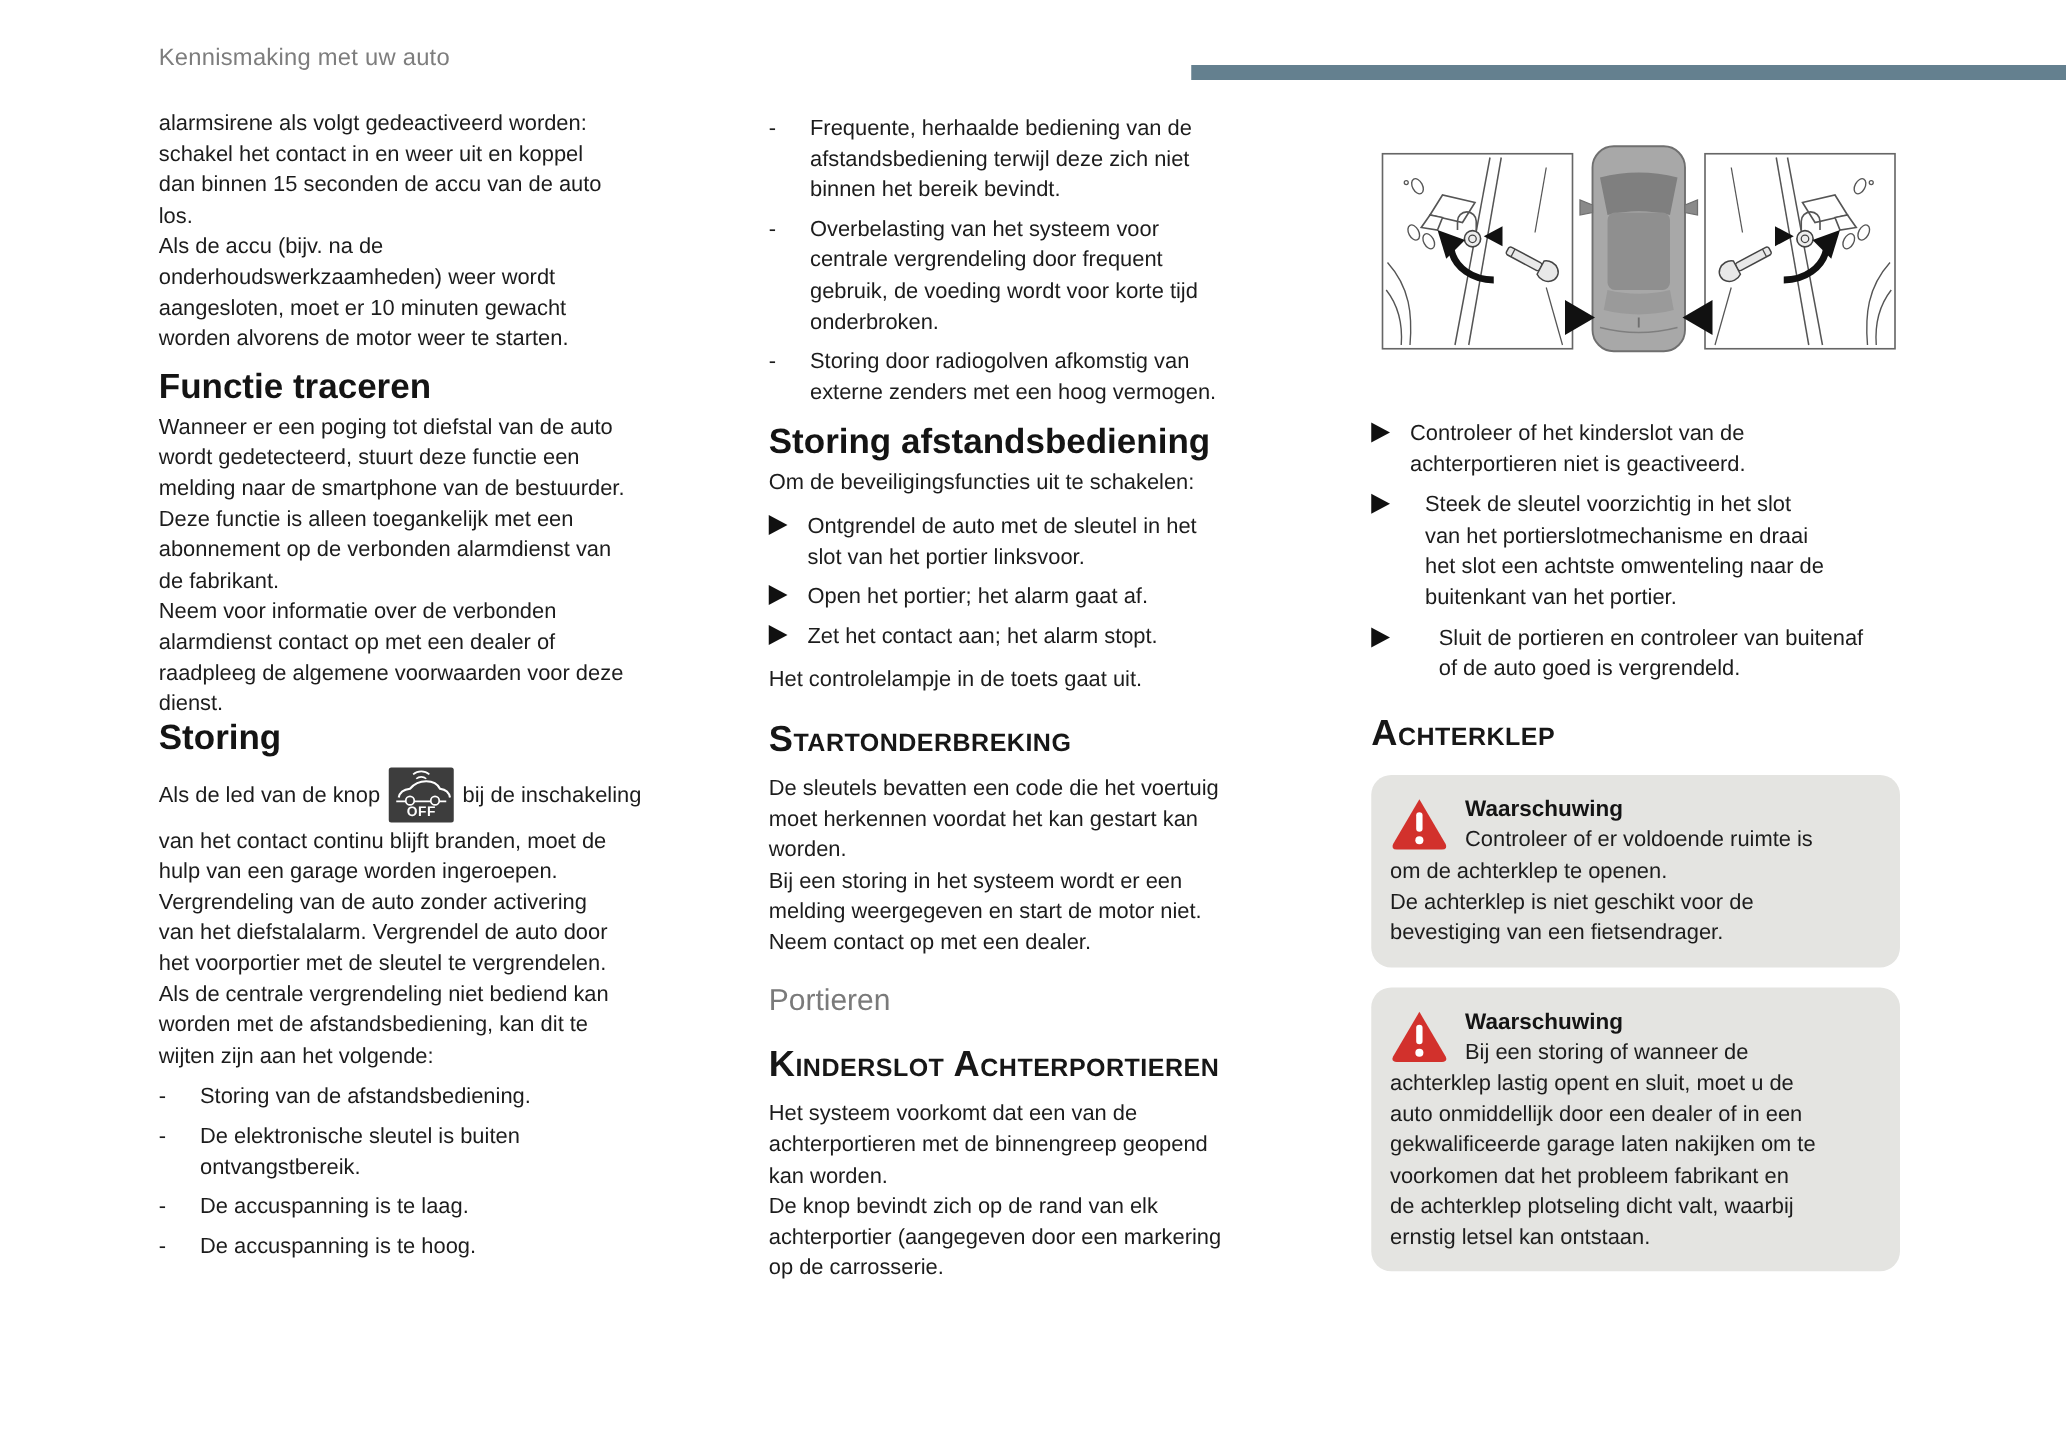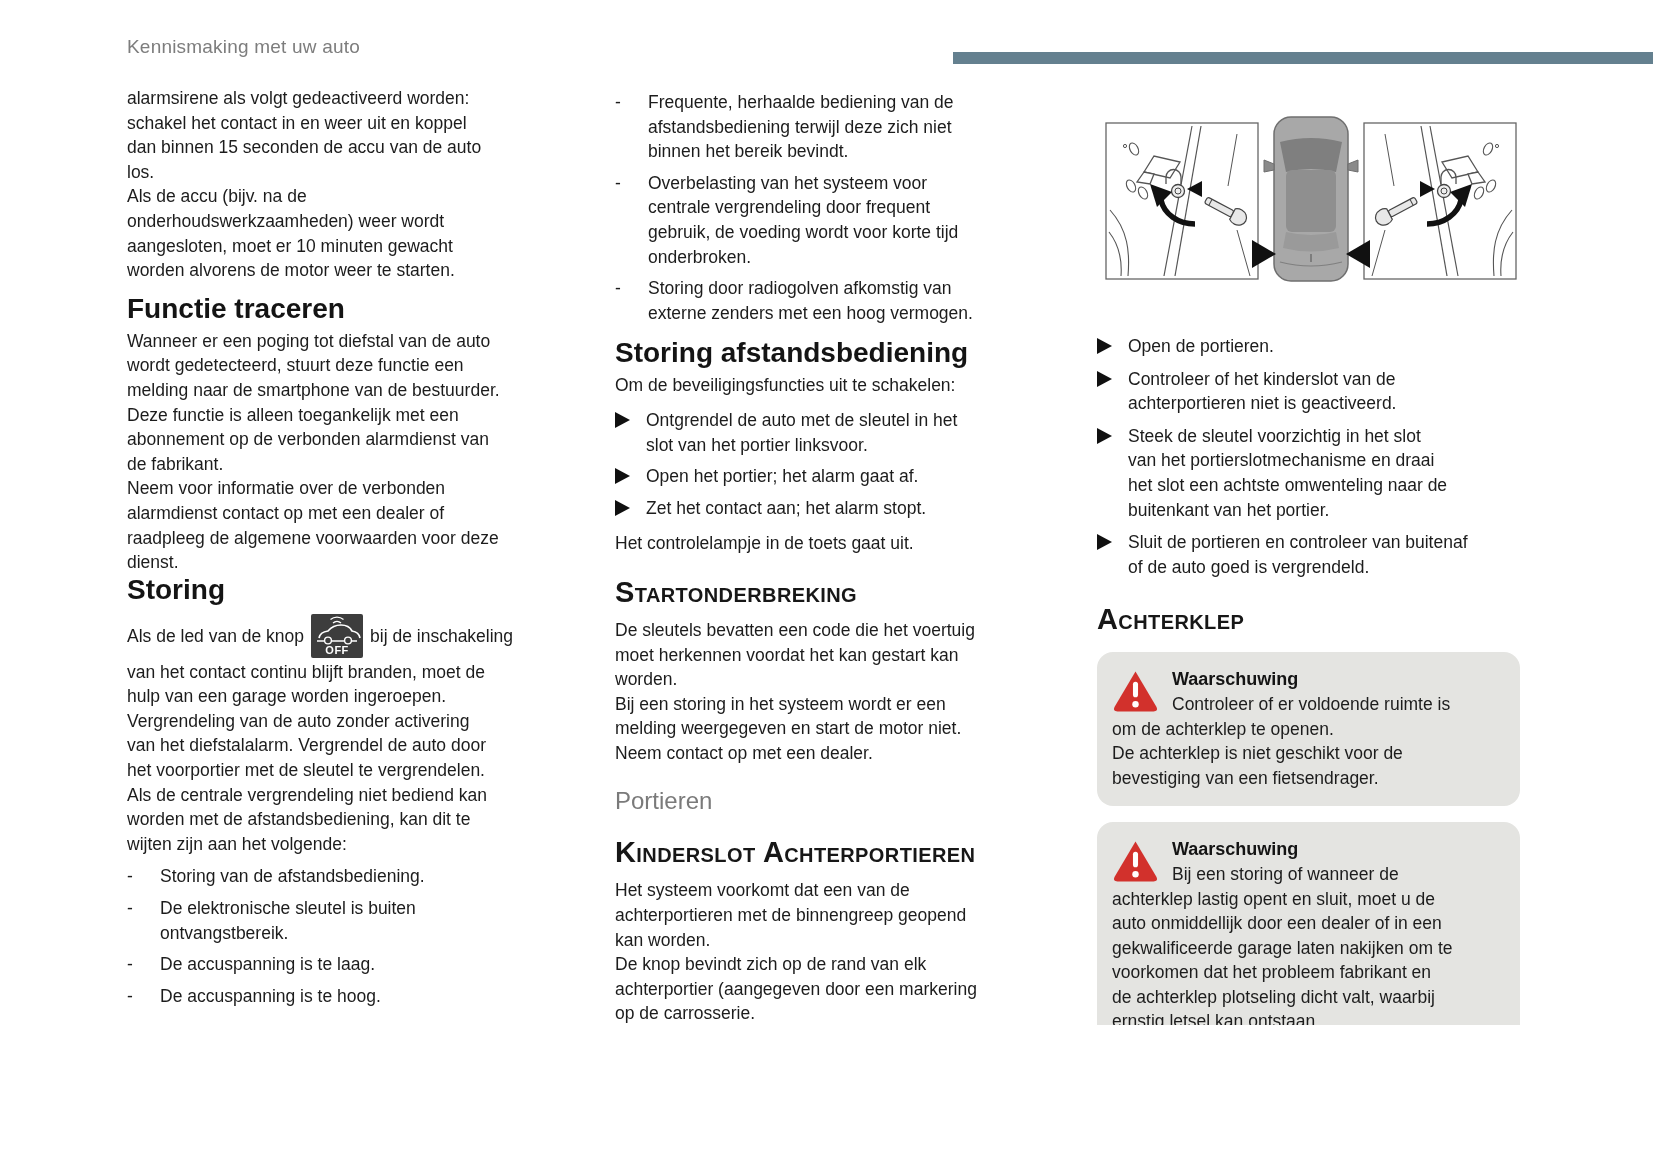--- a/index.html
+++ b/index.html
@@ -212,39 +212,33 @@
       <polygon points="270,128 270,156 246,142" fill="#111"></polygon>
     </svg>
   </div>
 
   <div class="col-right">
     <div class="list" style="margin-top:0;">
         <div class="list-item" style="margin-bottom: 8px;">
           <span class="marker-arrow-wrap">
             <span class="tri"></span>
           </span>
-          <span class="li-text pre">Open de portieren.</span>
-        </div>
-        <div class="list-item" style="margin-bottom: 8px;">
-          <span class="marker-arrow-wrap">
-            <span class="tri"></span>
-          </span>
           <span class="li-text pre">Controleer of het kinderslot van de
 achterportieren niet is geactiveerd.</span>
         </div>
-        <div class="list-item" style="margin-bottom: 8px;">
+        <div class="list-item" style="margin-bottom: 8px; gap: 12px;">
           <span class="marker-arrow-wrap">
             <span class="tri"></span>
           </span>
           <span class="li-text pre">Steek de sleutel voorzichtig in het slot
 van het portierslotmechanisme en draai
 het slot een achtste omwenteling naar de
 buitenkant van het portier.</span>
         </div>
-        <div class="list-item" style="margin-bottom: 8px;">
+        <div class="list-item" style="margin-bottom: 8px; gap: 23px;">
           <span class="marker-arrow-wrap">
             <span class="tri"></span>
           </span>
           <span class="li-text pre">Sluit de portieren en controleer van buitenaf
 of de auto goed is vergrendeld.</span>
         </div>
       </div>
     <div class="h2" style="margin-top:23px; margin-bottom:0;">Achterklep</div>
 
     <div class="warn">

